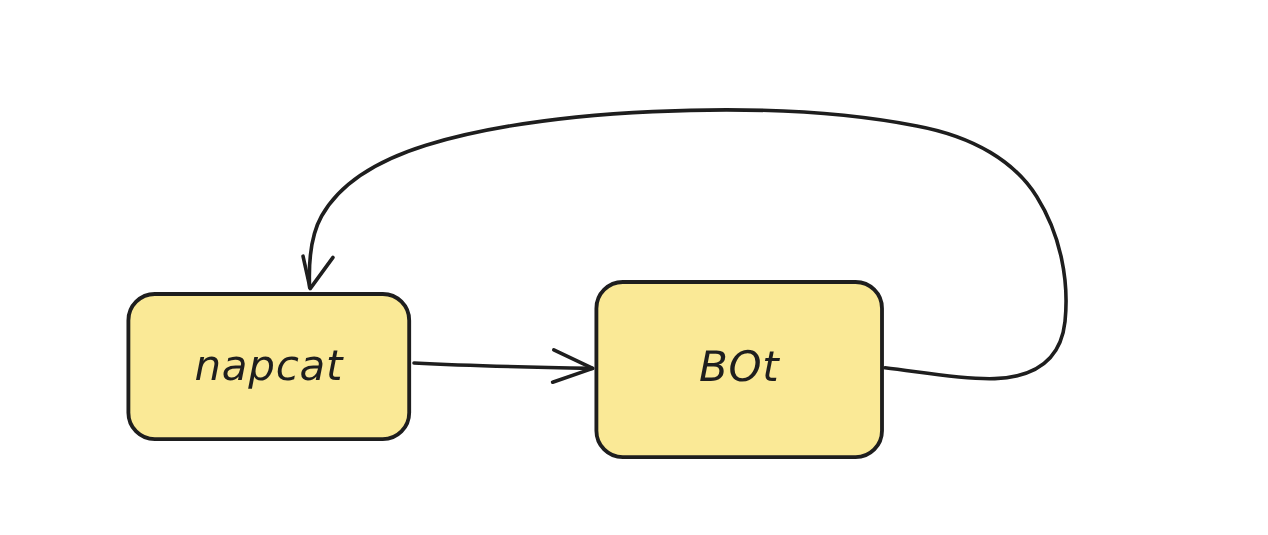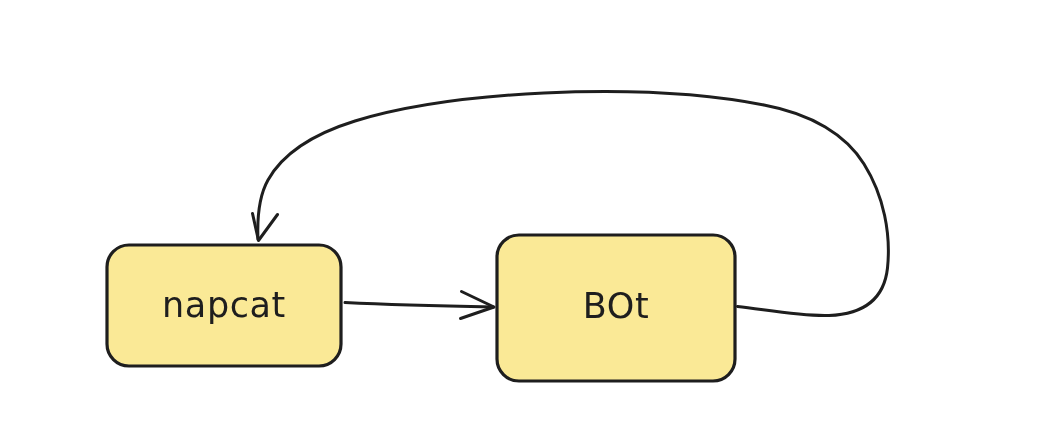--- a/index.html
+++ b/index.html
@@ -12,20 +12,21 @@
     width: 1057px;
     height: 446px;
     overflow: hidden;
     font-family: "DejaVu Sans", sans-serif;
   }
   #canvas {
     position: relative;
     width: 1057px;
     height: 446px;
     background: #ffffff;
+    font-style: italic;
   }
   #scene {
     position: absolute;
     top: 0;
     left: 0;
     width: 1057px;
     height: 446px;
   }
   .node-shape {
     fill: #fae996;

